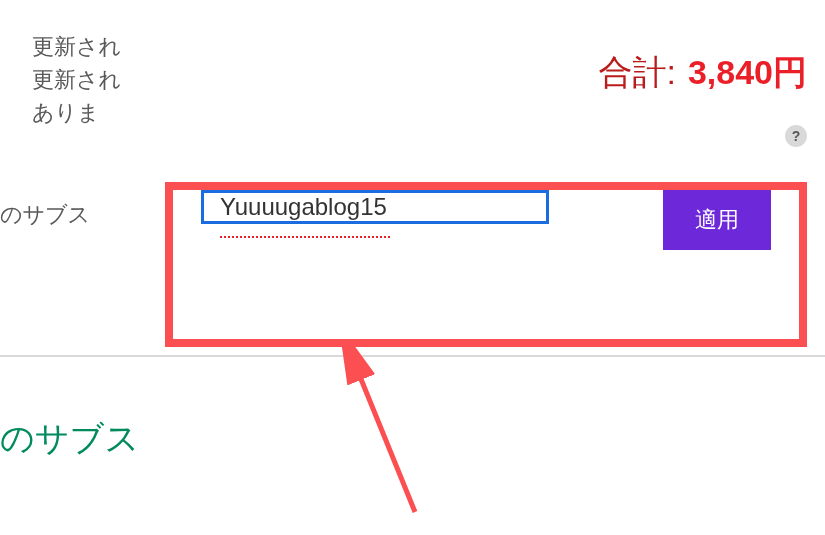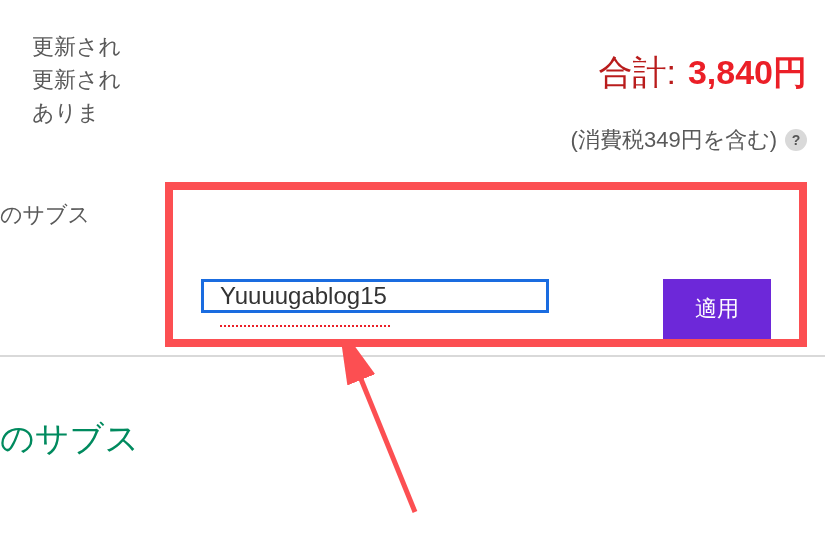--- a/index.html
+++ b/index.html
@@ -68,21 +68,21 @@
     }
     .highlight-box {
       position: absolute;
       top: 182px;
       left: 165px;
       width: 642px;
       height: 165px;
       border: 8px solid #fc4f52;
       background: transparent;
       display: flex;
-      align-items: flex-end;
+      align-items: flex-start;
       justify-content: center;
       padding: 0 28px;
     }
     .input-row {
       display: flex;
       width: 100%;
       height: 60px;
     }
     .promo-input {
       flex: 1;
@@ -145,21 +145,20 @@
   <div>更新され</div>
   <div>ありま</div>
 </div>
 
 <div class="total-line">
   <span class="total-label">合計:</span>
   <span class="total-amount">3,840円</span>
 </div>
 
 <div class="tax-line">
-  <span>(消費税349円を含む)</span>
   <span class="help-icon">?</span>
 </div>
 
 <div class="side-text">のサブス</div>
 
 <div class="highlight-box">
   <div class="input-row">
     <div class="promo-input-wrap">
       <input type="text" class="promo-input" value="Yuuuugablog15" style="">
       <div class="spellcheck-underline"></div>

